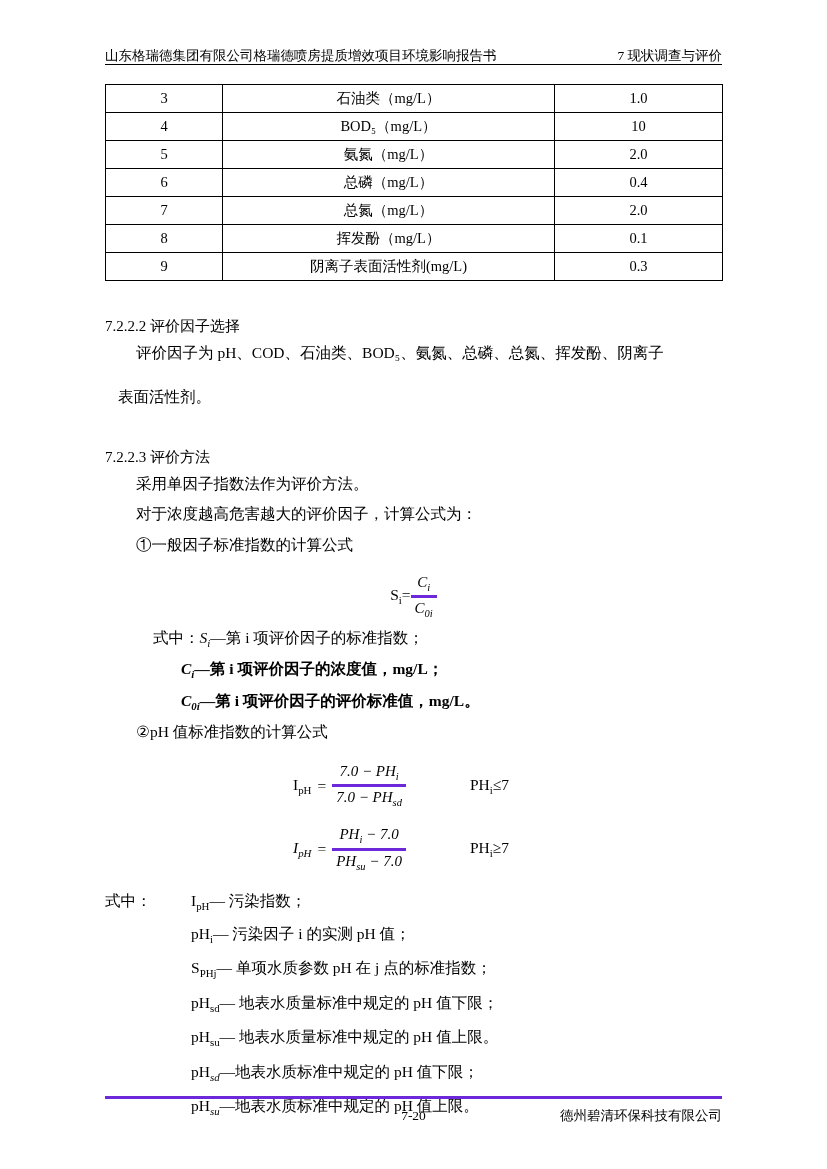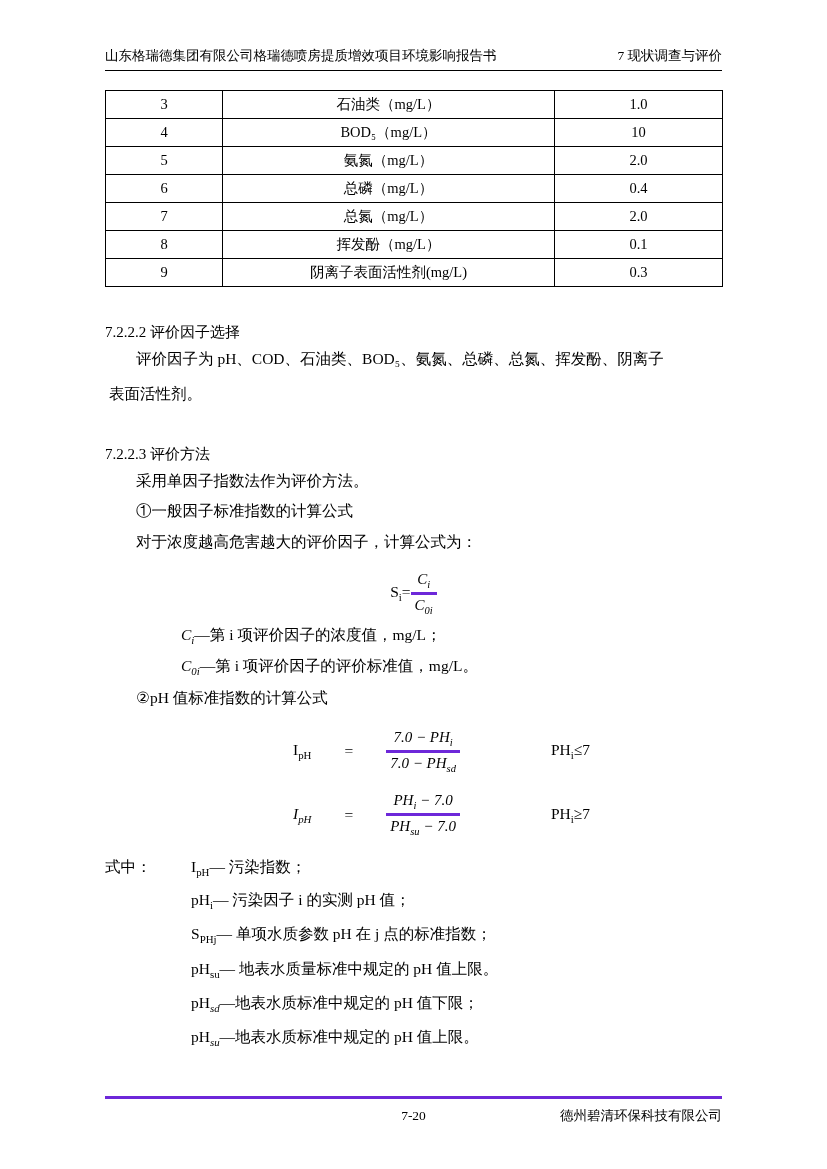--- a/index.html
+++ b/index.html
@@ -23,21 +23,21 @@
   }
   
   .header {
     position: relative;
     padding-top: 48px;
     display: flex;
     justify-content: space-between;
     align-items: flex-start;
     font-size: 13.5px;
     line-height: 1.2;
-    padding-bottom: 6px;
+    padding-bottom: 0;
     border-bottom: 1px solid #000;
   }
   .header-left { white-space: nowrap; }
   .header-right { white-space: nowrap; }
 
   
   table.data-table {
     margin-top: 19px;
     border-collapse: collapse;
     width: 617px;
@@ -64,21 +64,21 @@
   }
   p.body {
     font-size: 15.5px;
     line-height: 1.95;
     margin: 0;
     text-indent: 2em;
   }
   p.tight {
     font-size: 15.5px;
     line-height: 1.95;
-    margin: 4px;
+    margin: 13px;
   }
   .mt10 { margin-top: 10px; }
   .mt6 { margin-top: 6px; }
 
   
   .formula-block {
     text-align: center;
     margin-top: 12px;
     margin-bottom: 2px;
   }
@@ -106,21 +106,20 @@
     vertical-align: middle;
   }
   .si-label sub { font-style: normal; }
 
   .eqline {
     margin-left: 188px;
     margin-top: 14px;
     display: flex;
     align-items: center;
     font-size: 15.5px;
-    gap: 27px;
   }
   .eqline .lhs {
     font-style: italic;
     margin-right: 6px;
     white-space: nowrap;
   }
   .eqline .lhs.upright { font-style: normal; }
   .eqline .eq { margin-right: 6px; }
   .eqline .cond {
     margin-left: 64px;
@@ -131,20 +130,21 @@
     font-size: 15.5px;
     line-height: 1.95;
     margin: 0;
     padding-left: 48px;
   }
   .indentpara2 {
     font-size: 15.5px;
     line-height: 1.95;
     margin: 0;
     padding-left: 76px;
+    font-weight: bold;
   }
   .where-row {
     display: flex;
     font-size: 15.5px;
     line-height: 1.95;
     margin-top: 12px;
   }
   .where-row .lbl { width: 86px; flex: 0 0 86px; }
   .list-line {
     font-size: 15.5px;
@@ -229,27 +229,28 @@
       </tr>
     </tbody>
   </table>
 
   <div class="sec-head">7.2.2.2 评价因子选择</div>
   <p class="body mt6">评价因子为 pH、COD、石油类、BOD₅、氨氮、总磷、总氮、挥发酚、阴离子</p>
   <p class="tight">表面活性剂。</p>
 
   <div class="sec-head">7.2.2.3 评价方法</div>
   <p class="body mt6">采用单因子指数法作为评价方法。</p>
+  <p class="body mt6">对于浓度越高危害越大的评价因子，计算公式为：</p>
   <p class="body mt6">①一般因子标准指数的计算公式</p>
-  <p class="body mt6">对于浓度越高危害越大的评价因子，计算公式为：</p>
 
   <div class="formula-block">
     <span class="si-label"><span>S</span><sub>i</sub><span>=</span></span><span class="frac"><span class="num"><span>C</span><sub>i</sub></span><span class="den"><span>C</span><sub>0i</sub></span></span>
   </div>
 
+  <p class="indentpara"><span>式中：</span><i>S</i><sub><i>i</i></sub><span>—第 i 项评价因子的标准指数；</span></p>
   <p class="indentpara2"><i>C</i><sub><i>i</i></sub><span>—第 i 项评价因子的浓度值，mg/L；</span></p>
   <p class="indentpara2"><i>C</i><sub><i>0i</i></sub><span>—第 i 项评价因子的评价标准值，mg/L。</span></p>
 
   <p class="body mt10">②pH 值标准指数的计算公式</p>
 
   <div class="eqline">
     <span class="lhs upright"><span>I</span><sub>pH</sub></span>
     <span class="eq">=</span>
     <span class="frac">
       <span class="num"><span>7.0 − PH</span><sub>i</sub></span>
@@ -267,20 +268,21 @@
     </span>
     <span class="cond"><span>PH</span><sub>i</sub><span>≥7</span></span>
   </div>
 
   <div class="where-row">
     <div class="lbl">式中：</div>
     <div><span>I</span><sub>pH</sub><span>—  污染指数；</span></div>
   </div>
   <p class="list-line"><span>pH</span><sub>i</sub><span>—  污染因子 i 的实测 pH 值；</span></p>
   <p class="list-line"><span>S</span><sub>PHj</sub><span>—  单项水质参数 pH 在 j 点的标准指数；</span></p>
+  <p class="list-line"><span>pH</span><sub>sd</sub><span>—  地表水质量标准中规定的 pH 值下限；</span></p>
   <p class="list-line"><span>pH</span><sub>su</sub><span>—  地表水质量标准中规定的 pH 值上限。</span></p>
   <p class="list-line"><span>pH</span><sub><i>sd</i></sub><span>—地表水质标准中规定的 pH 值下限；</span></p>
   <p class="list-line"><span>pH</span><sub><i>su</i></sub><span>—地表水质标准中规定的 pH 值上限。</span></p>
 
   <div class="footer">
     <div class="pagenum">7-20</div>
     <div class="company">德州碧清环保科技有限公司</div>
   </div>
 
 </div>

